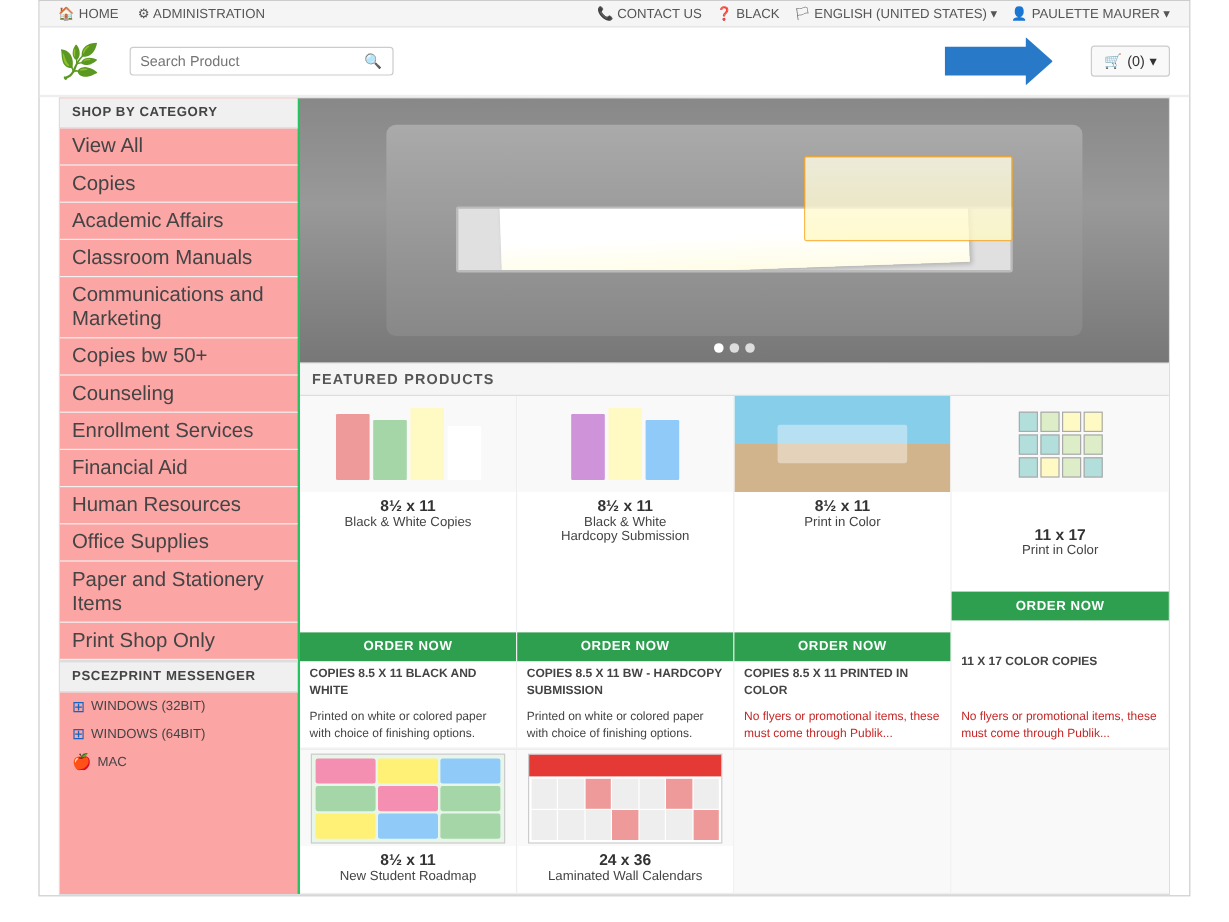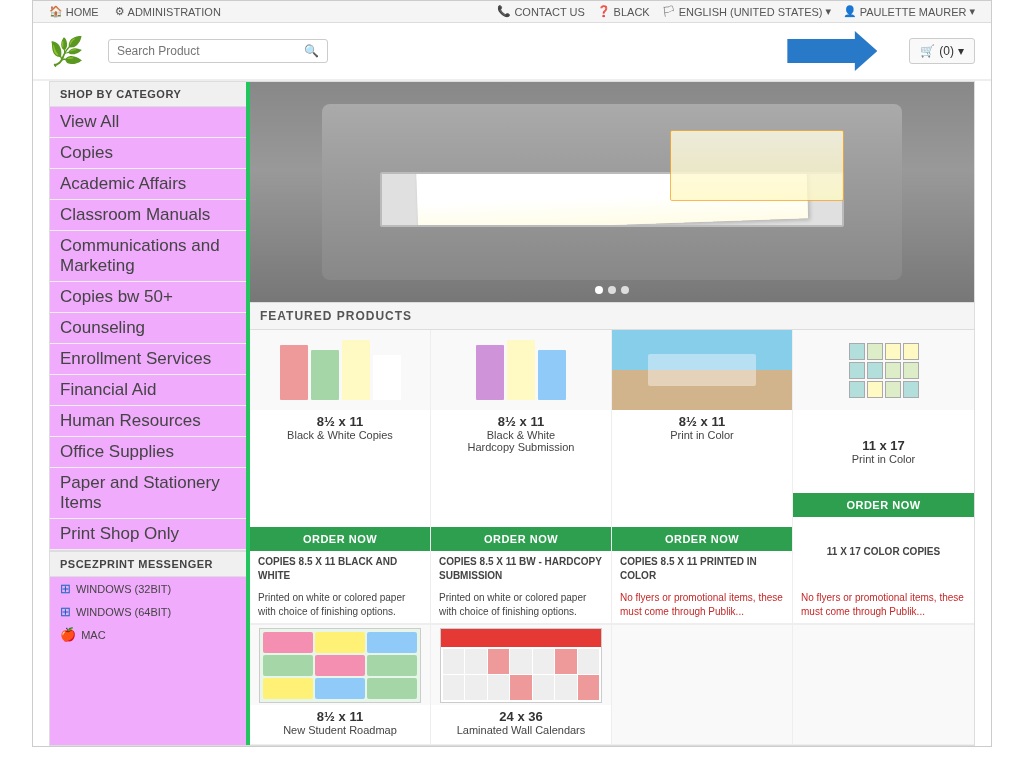--- a/index.html
+++ b/index.html
@@ -73,22 +73,22 @@
     .main-content {
       display: flex;
       border: 1px solid #ddd;
       margin: 0 16px;
     }
 
     
     .sidebar {
       width: 200px;
       min-width: 200px;
-      border-right: 4px solid #22c55e;
-      background: #f0abfc;
+      border-right: 2px solid #22c55e;
+      background: #fca5a5;
     }
     .sidebar-title {
       background: #f0f0f0;
       border-bottom: 1px solid #ddd;
       padding: 6px 10px;
       font-size: 11px;
       font-weight: bold;
       color: #444;
       text-transform: uppercase;
       letter-spacing: 0.5px;
@@ -496,21 +496,21 @@
               <div class="thumb-table-cell" style="background:#fff9c4;"></div>
               <div class="thumb-table-cell" style="background:#dcedc8;"></div>
               <div class="thumb-table-cell" style="background:#b2dfdb;"></div>
             </div>
           </div>
           <div class="product-info">
             <div class="product-size">11 x 17</div>
             <div class="product-name">Print in Color</div>
           </div>
           <div class="order-btn">ORDER NOW</div>
-          <div class="product-desc" style="font-weight:bold;font-size:10px;text-align:center;">11 X 17 COLOR COPIES</div>
+          <div class="product-desc" style="font-weight:bold;font-size:10px;">11 X 17 COLOR COPIES</div>
           <div class="product-desc alert">No flyers or promotional items, these must come through Publik...</div>
         </div>
       </div>
 
       <div class="products-grid-2">
 
         <div class="product-col-2" style="border-bottom:1px solid #eee;">
           <div class="product-thumb">
             <div class="thumb-roadmap">
               <div class="roadmap-cell pink"></div>

